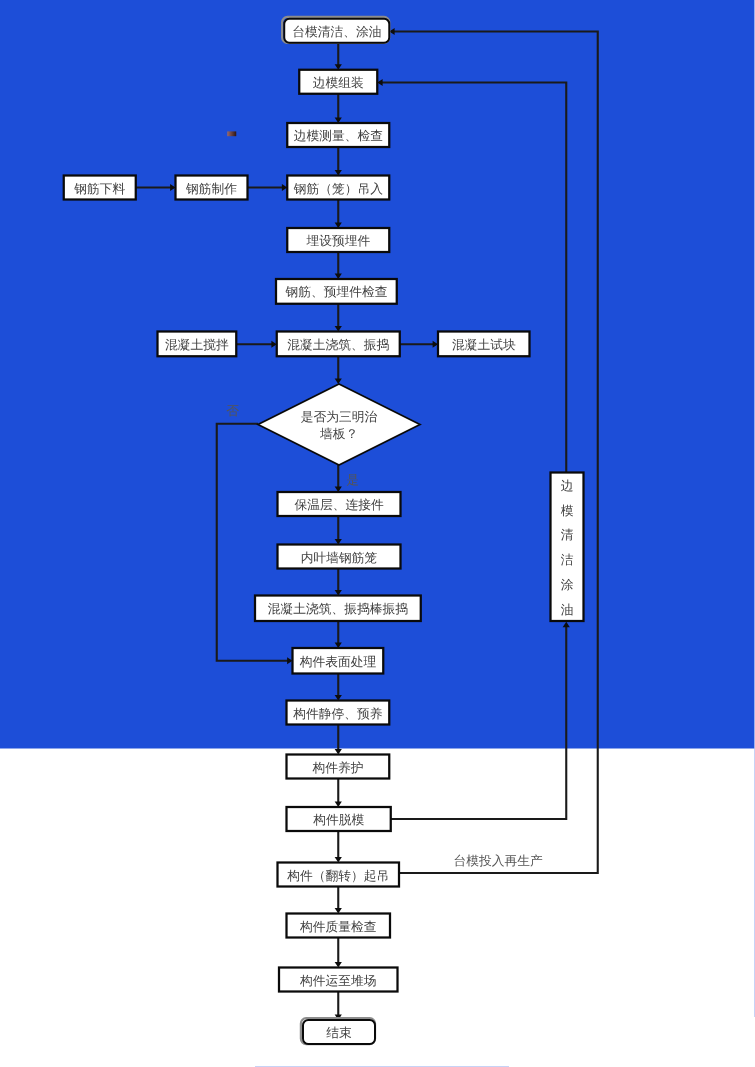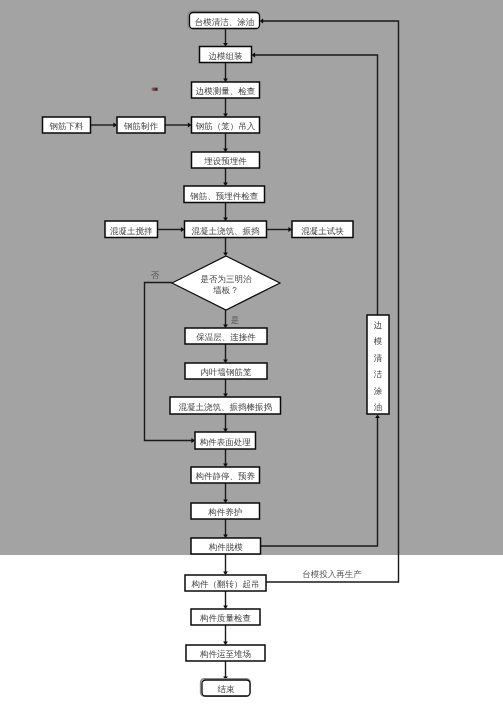--- a/index.html
+++ b/index.html
@@ -1,19 +1,19 @@
 <!DOCTYPE html>
 <html><head>
 <meta charset="utf-8">
 <title>Precast Concrete Production Flowchart</title>
 <style>
 html,body{margin:0;padding:0;background:#ffffff;}
 body{width:503px;height:711px;overflow:hidden;
      font-family:"DejaVu Serif","Liberation Serif",serif;}
-#stage{position:relative;width:503px;height:555px;background:#a3a3a3;}
+#stage{position:relative;width:503px;height:499px;background:#1d4ed8;}
 #fc{position:absolute;left:0;top:0;display:block;}
 .nodebox{fill:#ffffff;stroke:#0a0a0a;stroke-width:1.5;}
 .diamond{stroke-width:1.15;}
 .term{stroke-width:1.3;}
 .nodelabel{font-family:"DejaVu Serif","Liberation Serif",serif;font-size:8.5px;
   fill:#3f3f3f;text-anchor:middle;dominant-baseline:central;}
 .edgeline{stroke:#1a1a1a;stroke-width:1.4;fill:none;}
 .edgehead{fill:#0d0d0d;stroke:none;}
 .edgelabel{font-family:"DejaVu Serif","Liberation Serif",serif;font-size:8.5px;
   fill:#555;text-anchor:middle;dominant-baseline:central;}

